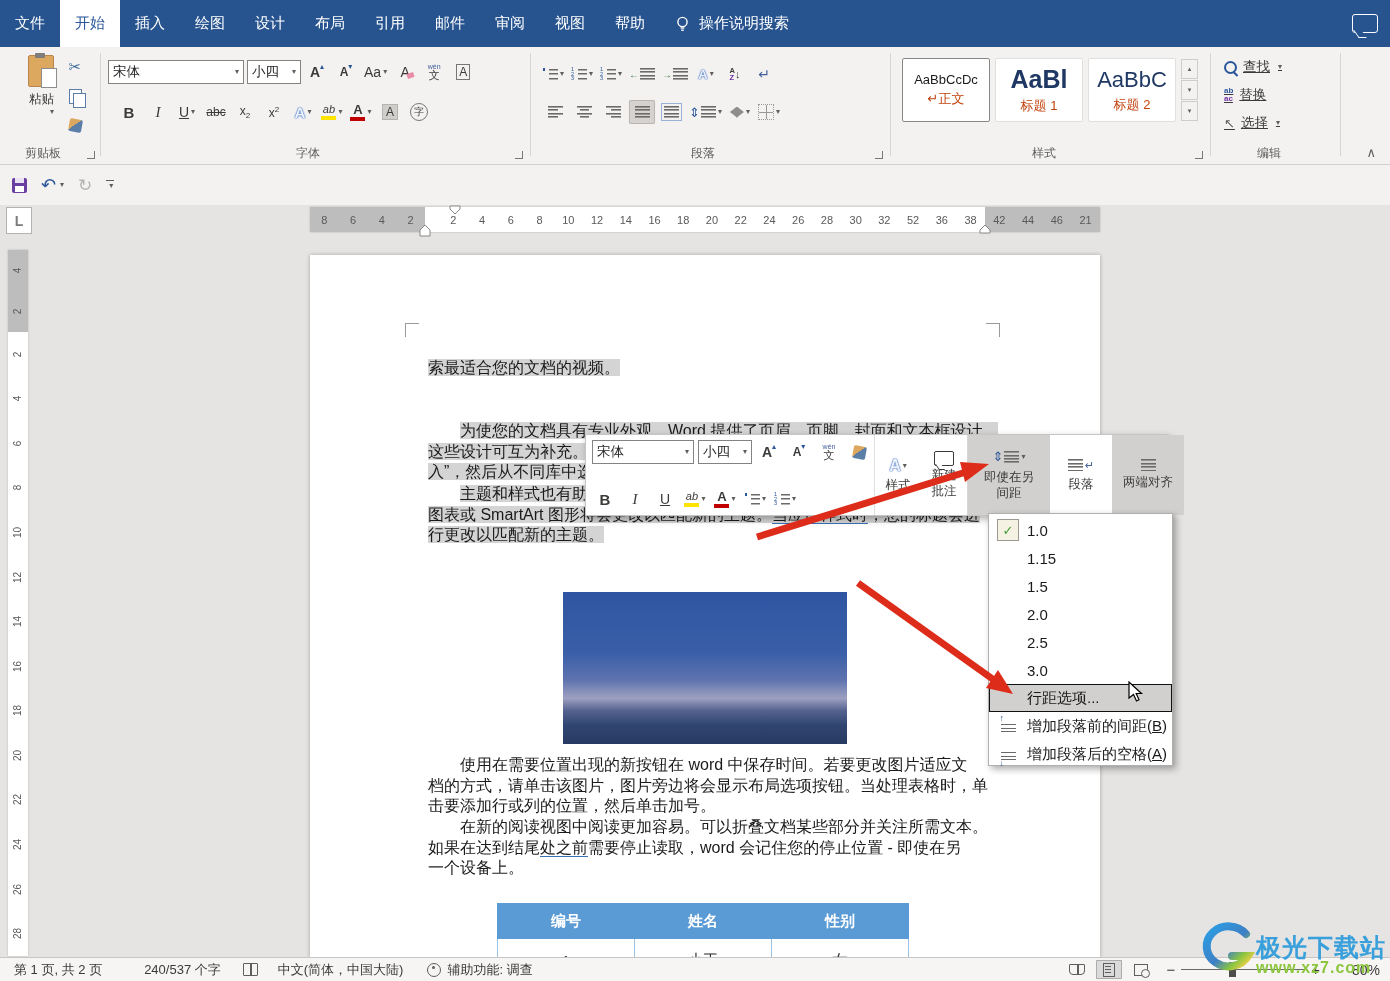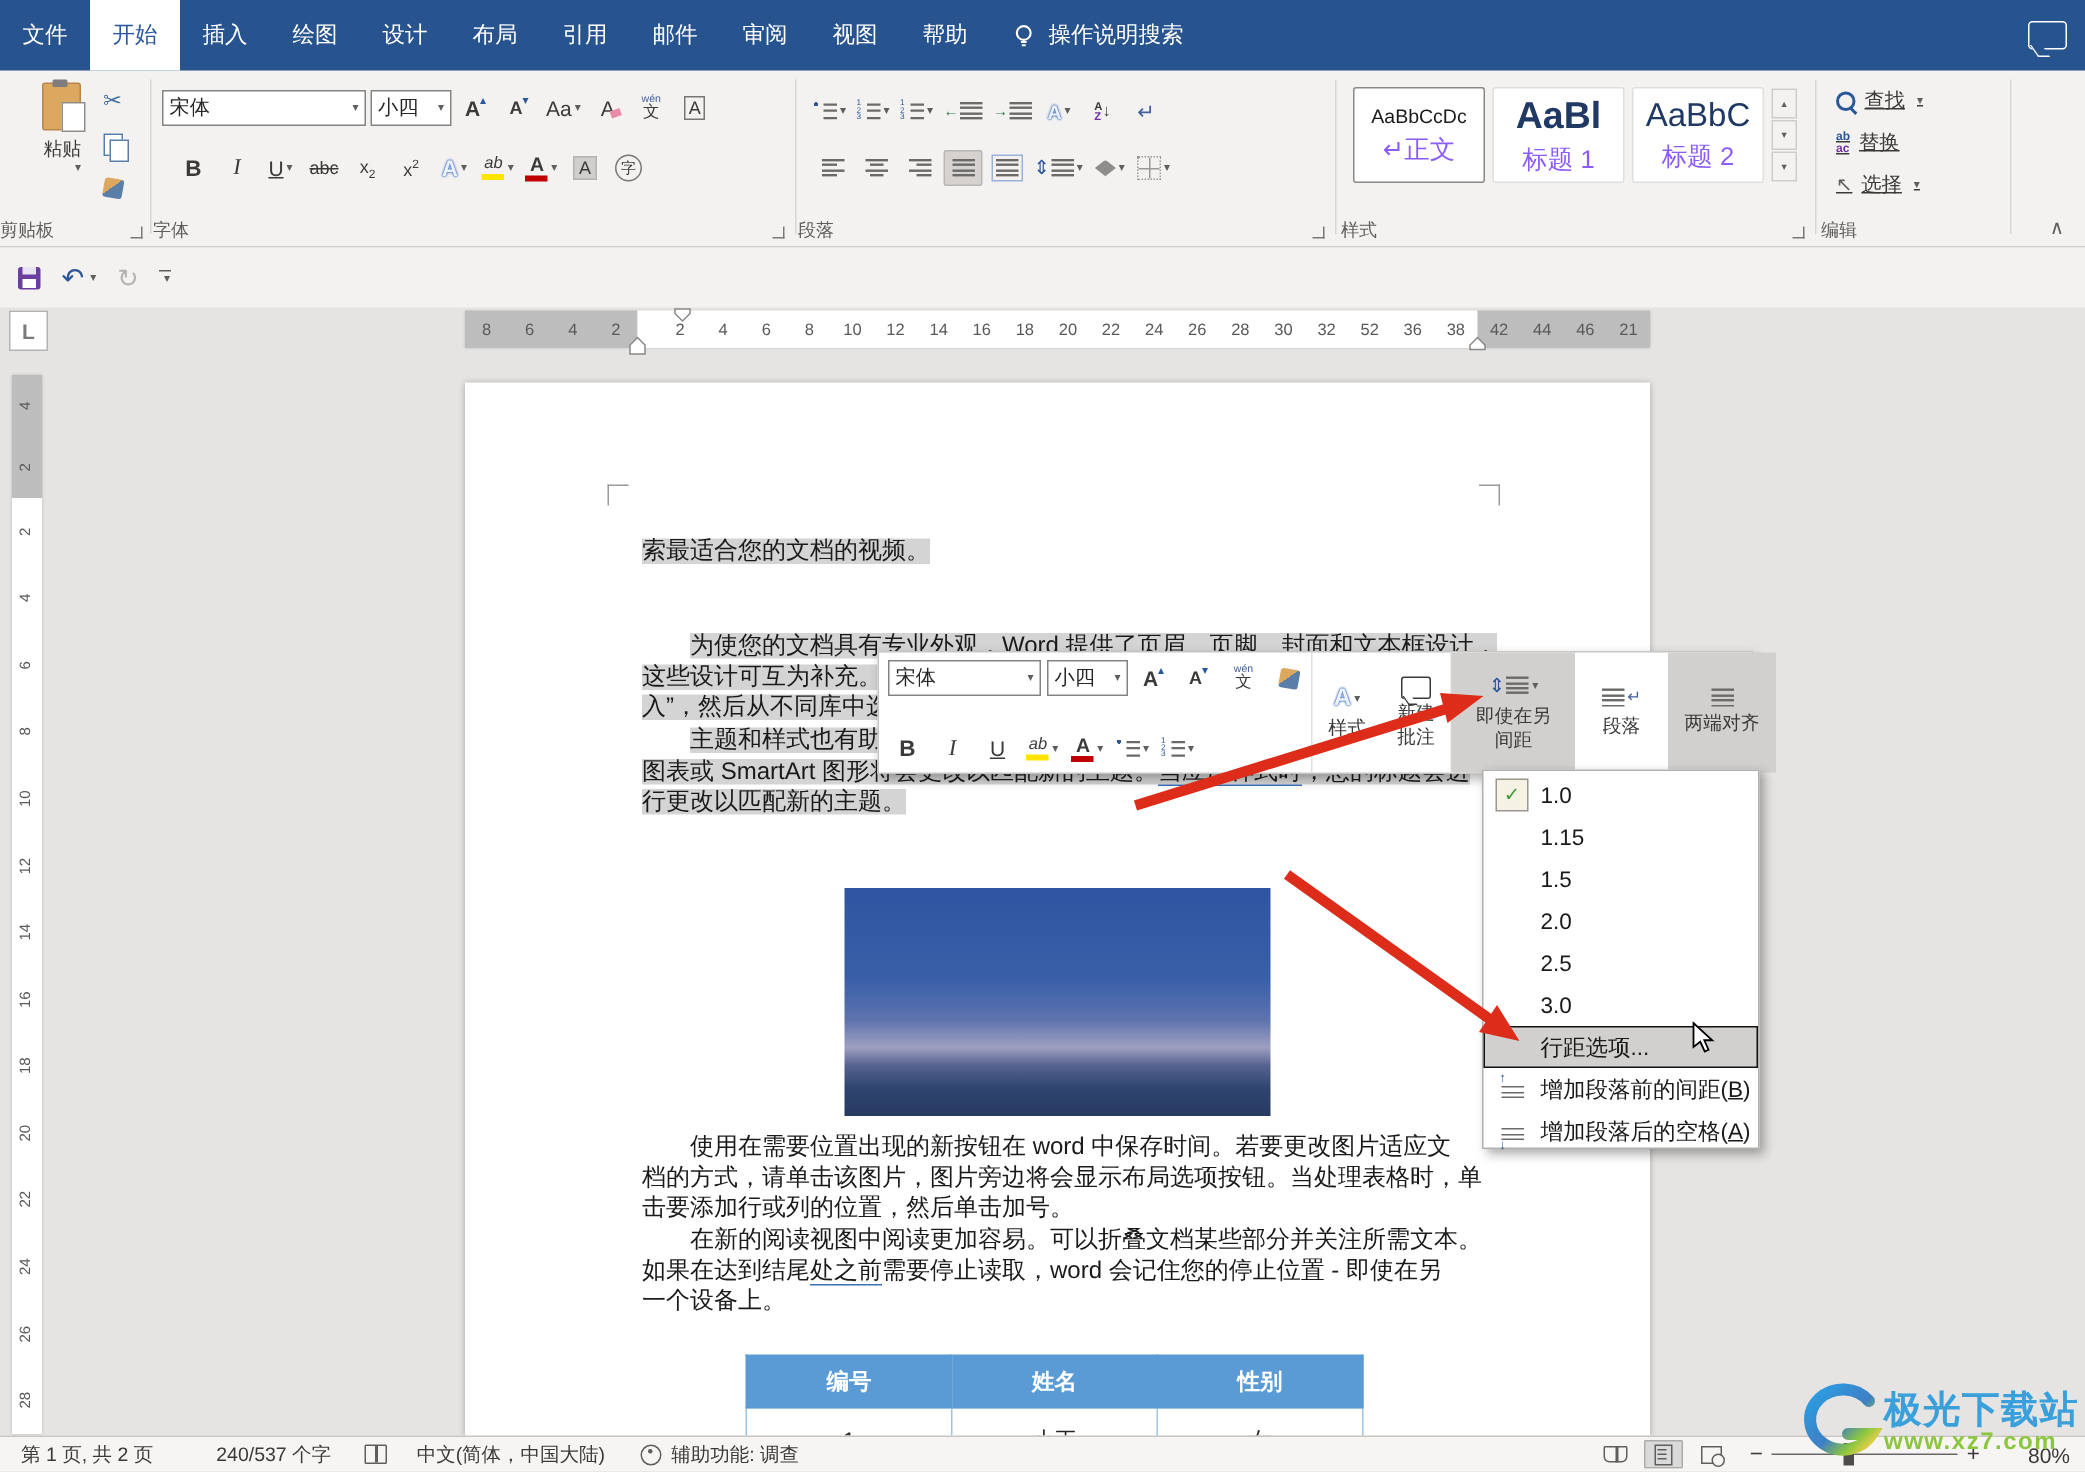--- a/index.html
+++ b/index.html
@@ -10,21 +10,21 @@
   .tab{display:flex;align-items:center;padding:0 15px;font-size:15px;cursor:default;}
   .tab.active{background:#fff;color:#2b579a;}
   .tt-search{display:flex;align-items:center;gap:8px;margin-left:14px;font-size:15px;}
   .bulb{width:17px;height:17px;}
   .tt-comment{position:absolute;right:12px;top:14px;width:24px;height:17px;border:1.7px solid #fff;border-radius:3px;}
   .tt-comment::after{content:"";position:absolute;left:3px;bottom:-6px;width:7px;height:7px;background:#27548f;border-left:1.7px solid #fff;border-bottom:1.7px solid #fff;transform:skewX(35deg);}
   
   .ribbon{position:absolute;top:47px;left:0;right:0;height:117px;background:#f3f2f1;border-bottom:1px solid #d2d0ce;z-index:2;color:#3b3a39;}
   .rdiv{position:absolute;top:6px;bottom:8px;width:1px;background:#d8d6d4;}
   .grp{position:absolute;top:0;bottom:0;}
-  .grp-label{position:absolute;bottom:2px;left:0;right:14px;font-size:12px;color:#605e5c;}
+  .grp-label{position:absolute;bottom:2px;left:0;right:14px;text-align:center;font-size:12px;color:#605e5c;}
   .launcher{position:absolute;bottom:5px;right:5px;width:7px;height:7px;border-right:1.4px solid #7a7877;border-bottom:1.4px solid #7a7877;}
   .row{display:flex;align-items:center;gap:3px;}
   .ib{height:24px;min-width:22px;display:inline-flex;align-items:center;justify-content:center;padding:0 2px;border-radius:2px;font-size:14px;color:#3b3a39;position:relative;}
   .ib.pressed{background:#d5d2cf;box-shadow:inset 0 0 0 1px #b8b5b2;}
   .chev{font-size:8px;color:#605e5c;margin-left:2px;line-height:1;}
   .combo{background:#fff;border:1px solid #848382;height:22px;display:flex;align-items:center;justify-content:space-between;padding:0 4px;font-size:13.5px;color:#262626;}
   
   .paste-big{display:flex;flex-direction:column;align-items:flex-end;width:46px;margin:8px 0 0 8px;}
   .clipboard-ic{width:24px;height:30px;background:#dca75f;border:1px solid #b9854a;border-radius:2px;position:relative;}
   .clipboard-ic::before{content:"";position:absolute;top:-3px;left:6px;width:10px;height:5px;background:#7f7d7b;border-radius:1px;}
@@ -91,21 +91,21 @@
   .bucket-ic::after{content:"";position:absolute;left:2px;bottom:-4px;width:10px;height:3px;background:#d9d9d9;border:1px solid #8f8d8b;}
   .borders-ic{width:14px;height:14px;border:1px dotted #9a9896;position:relative;}
   .borders-ic::before{content:"";position:absolute;left:50%;top:0;bottom:0;width:1px;background:#9a9896;}
   .borders-ic::after{content:"";position:absolute;top:50%;left:0;right:0;height:1px;background:#9a9896;}
   
   .card{width:86px;height:62px;background:#fff;border:1px solid #e1dfdd;border-radius:2px;display:flex;flex-direction:column;align-items:center;justify-content:center;gap:3px;}
   .card.sel{border:1.6px solid #8a8886;}
   .card .prev{font-size:13px;color:#1a1a1a;white-space:nowrap;overflow:hidden;max-width:82px;}
   .card .prev.h1{font-size:25px;font-weight:bold;color:#1f3864;}
   .card .prev.h2{font-size:22px;color:#1f3864;}
-  .card .cname{font-size:17px;color:#8b5cf6;}
+  .card .cname{font-size:13px;color:#c2410c;}
   .sscroll{display:flex;flex-direction:column;width:17px;gap:1px;}
   .sscroll .sb{flex:1;background:#f3f2f1;border:1px solid #cfcdcb;display:flex;align-items:center;justify-content:center;font-size:7px;color:#605e5c;}
   
   .ed-item{display:flex;align-items:center;gap:6px;height:24px;font-size:13.5px;color:#3b3a39;}
   .search-ic{width:9px;height:9px;border:2px solid #2b579a;border-radius:50%;position:relative;}
   .search-ic::after{content:"";position:absolute;left:8px;top:8px;width:6px;height:2px;background:#2b579a;transform:rotate(45deg);transform-origin:0 0;}
   .repl-ic{display:flex;flex-direction:column;line-height:1;font-size:8px;font-weight:bold;}
   .repl-ic .a1{color:#2b579a;}
   .repl-ic .a2{color:#7030a0;}
   .sel-ic{font-size:13px;color:#605e5c;}
@@ -189,21 +189,21 @@
   .vb-read::before{content:"";position:absolute;left:50%;top:-1px;bottom:-1px;width:1.3px;background:#605e5c;}
   .vb-page{width:10px;height:12px;border:1.3px solid #605e5c;position:relative;}
   .vb-page::before{content:"";position:absolute;left:1px;top:2px;width:6px;height:1px;background:#605e5c;box-shadow:0 3px 0 #605e5c,0 6px 0 #605e5c;}
   .vb-web{width:12px;height:10px;border:1.3px solid #605e5c;position:relative;}
   .vb-web::after{content:"";position:absolute;right:-3px;bottom:-3px;width:7px;height:7px;border:1.3px solid #605e5c;border-radius:50%;background:#f6f5f4;}
   .zoom-minus,.zoom-plus{font-size:15px;color:#3b3a39;margin:0 6px;}
   .zoom-track{width:124px;height:1.6px;background:#6a6867;position:relative;}
   .zoom-thumb{position:absolute;left:48px;top:-7px;width:7px;height:15px;background:#4f4d4c;}
   .zoom-val{width:52px;text-align:right;margin:0 10px 0 2px;font-size:14px;}
   
-  .watermark{position:absolute;right:4px;bottom:4px;z-index:10;display:flex;align-items:center;pointer-events:none;}
+  .watermark{position:absolute;right:4px;bottom:4px;z-index:10;display:flex;align-items:flex-end;pointer-events:none;}
   .wm-txt{display:flex;flex-direction:column;line-height:1.05;}
   .wm-title{font-size:25px;font-weight:bold;color:#3aa0dc;letter-spacing:1px;}
   .wm-url{font-size:16px;font-weight:bold;color:#8cc63f;letter-spacing:1px;}
 </style>
 </head>
 <body>
 
 <div class="titlebar">
   <div class="tab">文件</div>
   <div class="tab active">开始</div>

